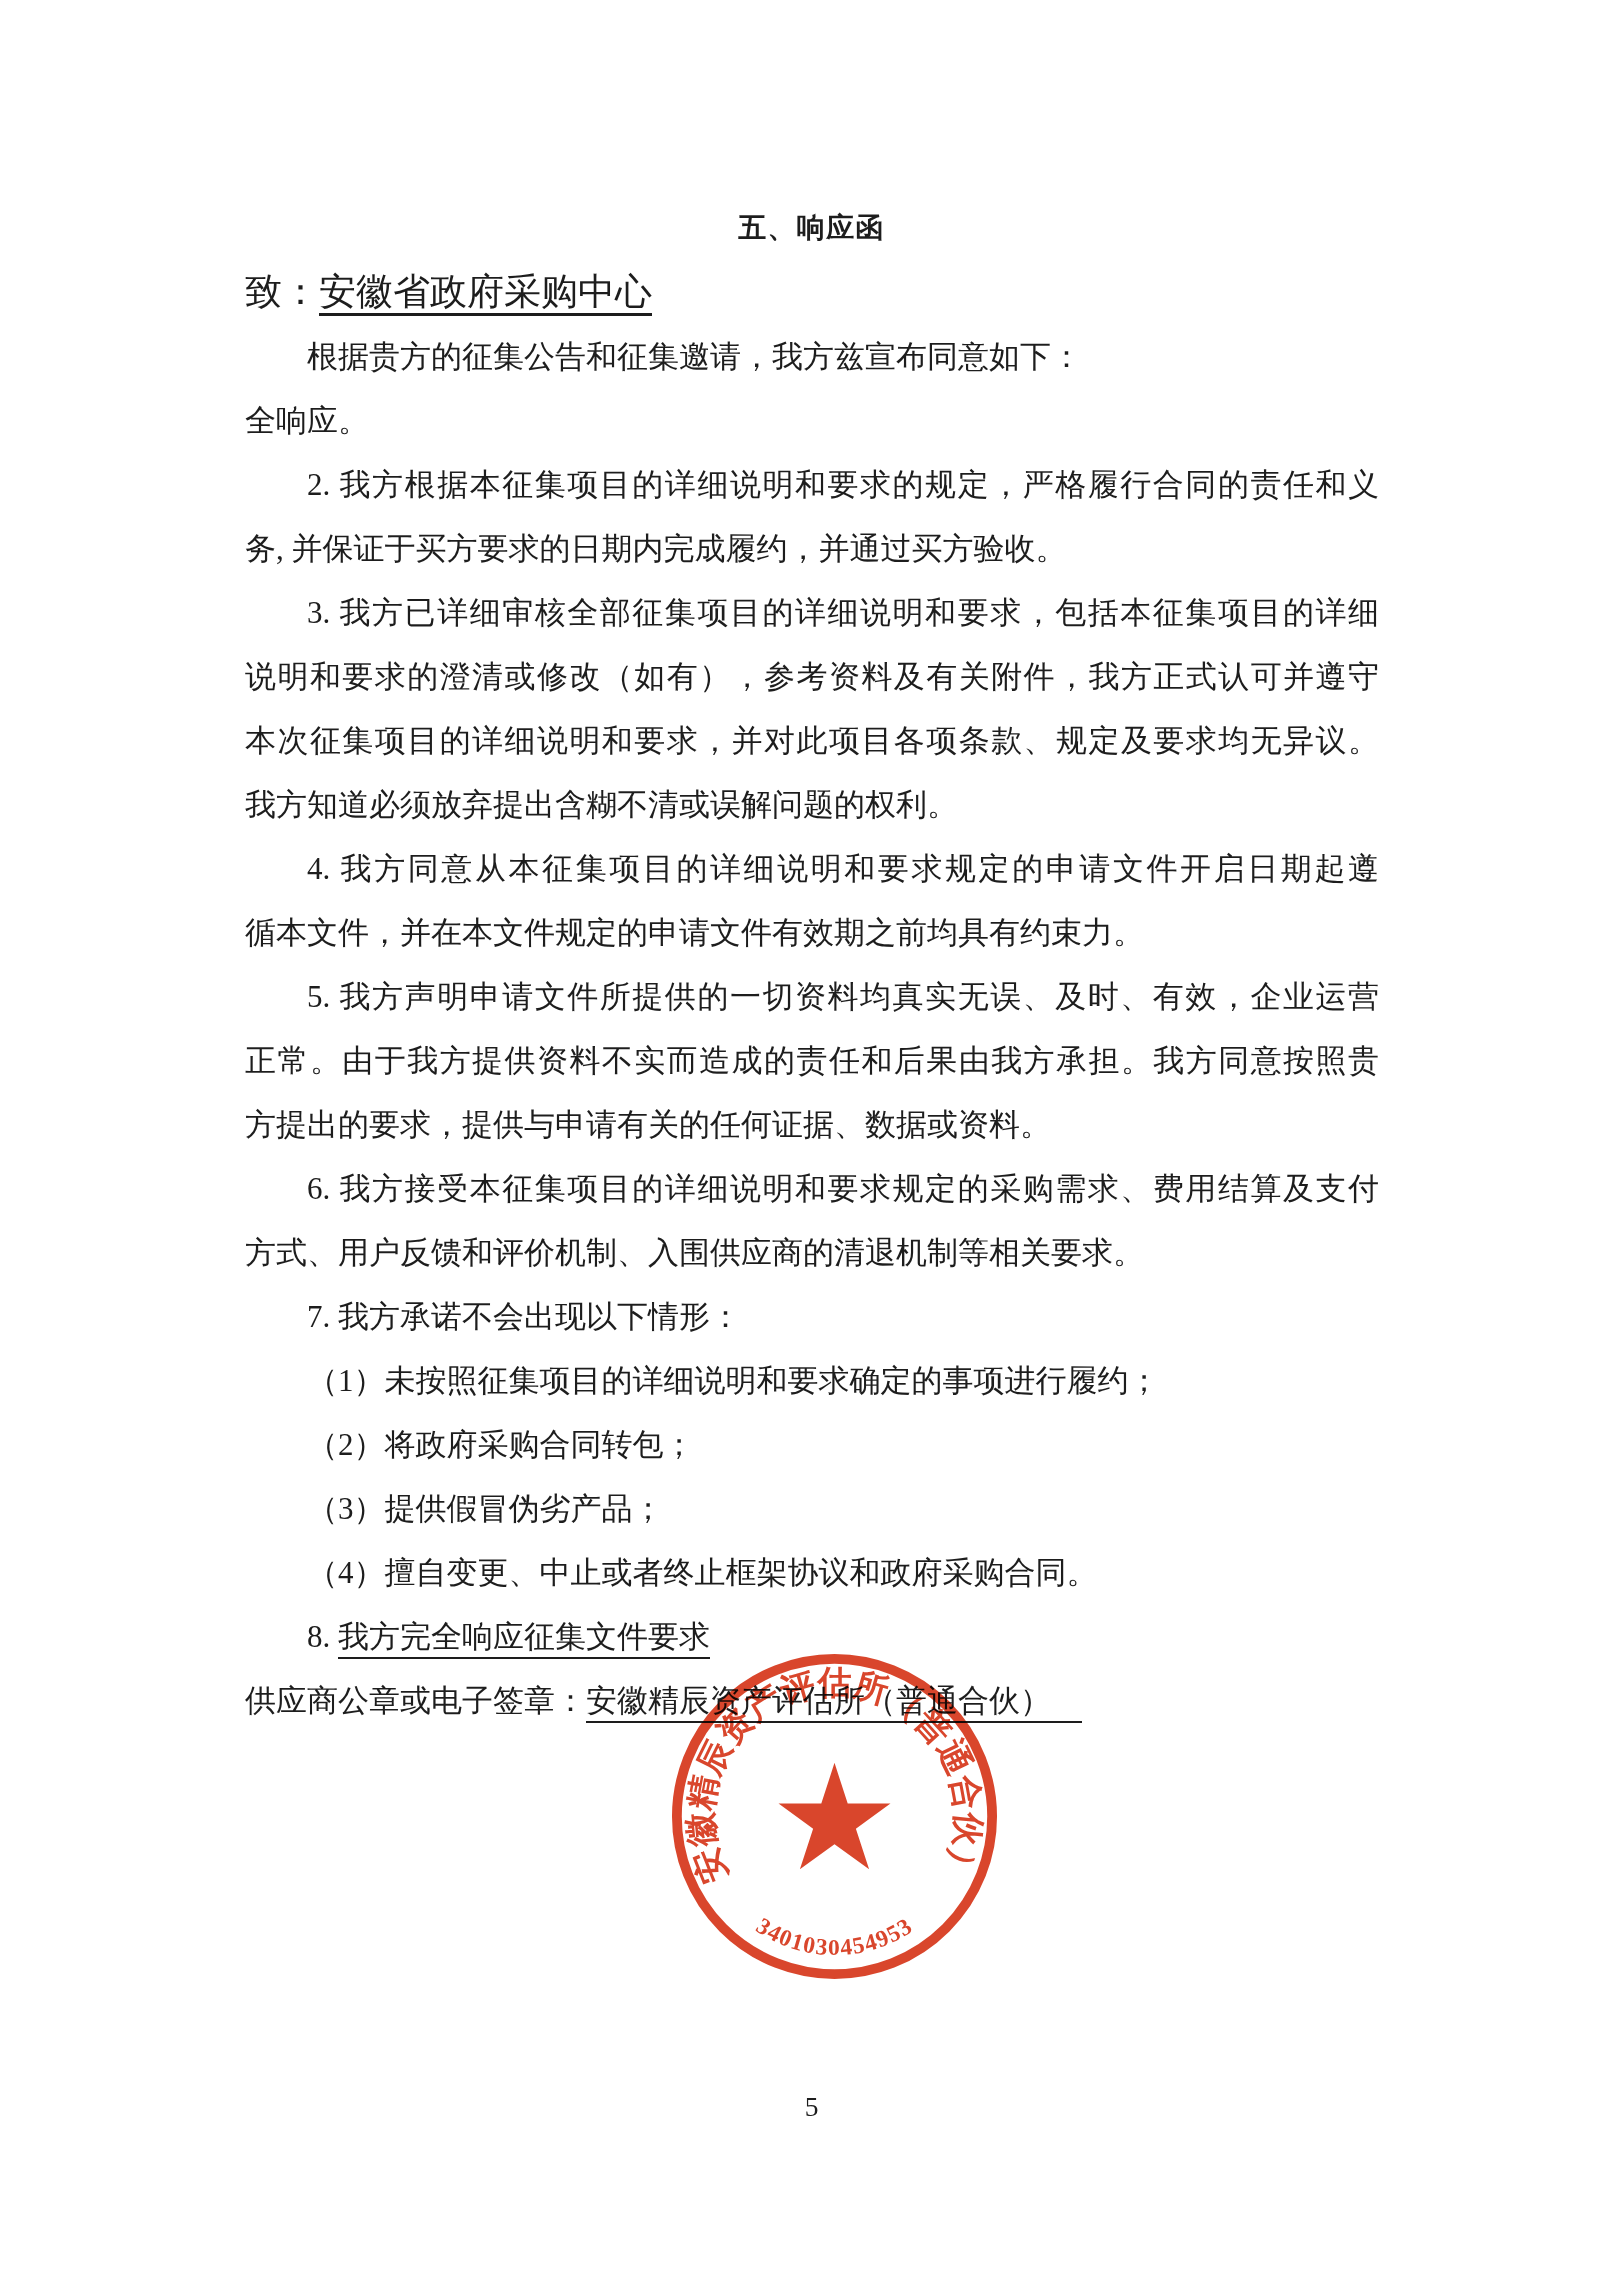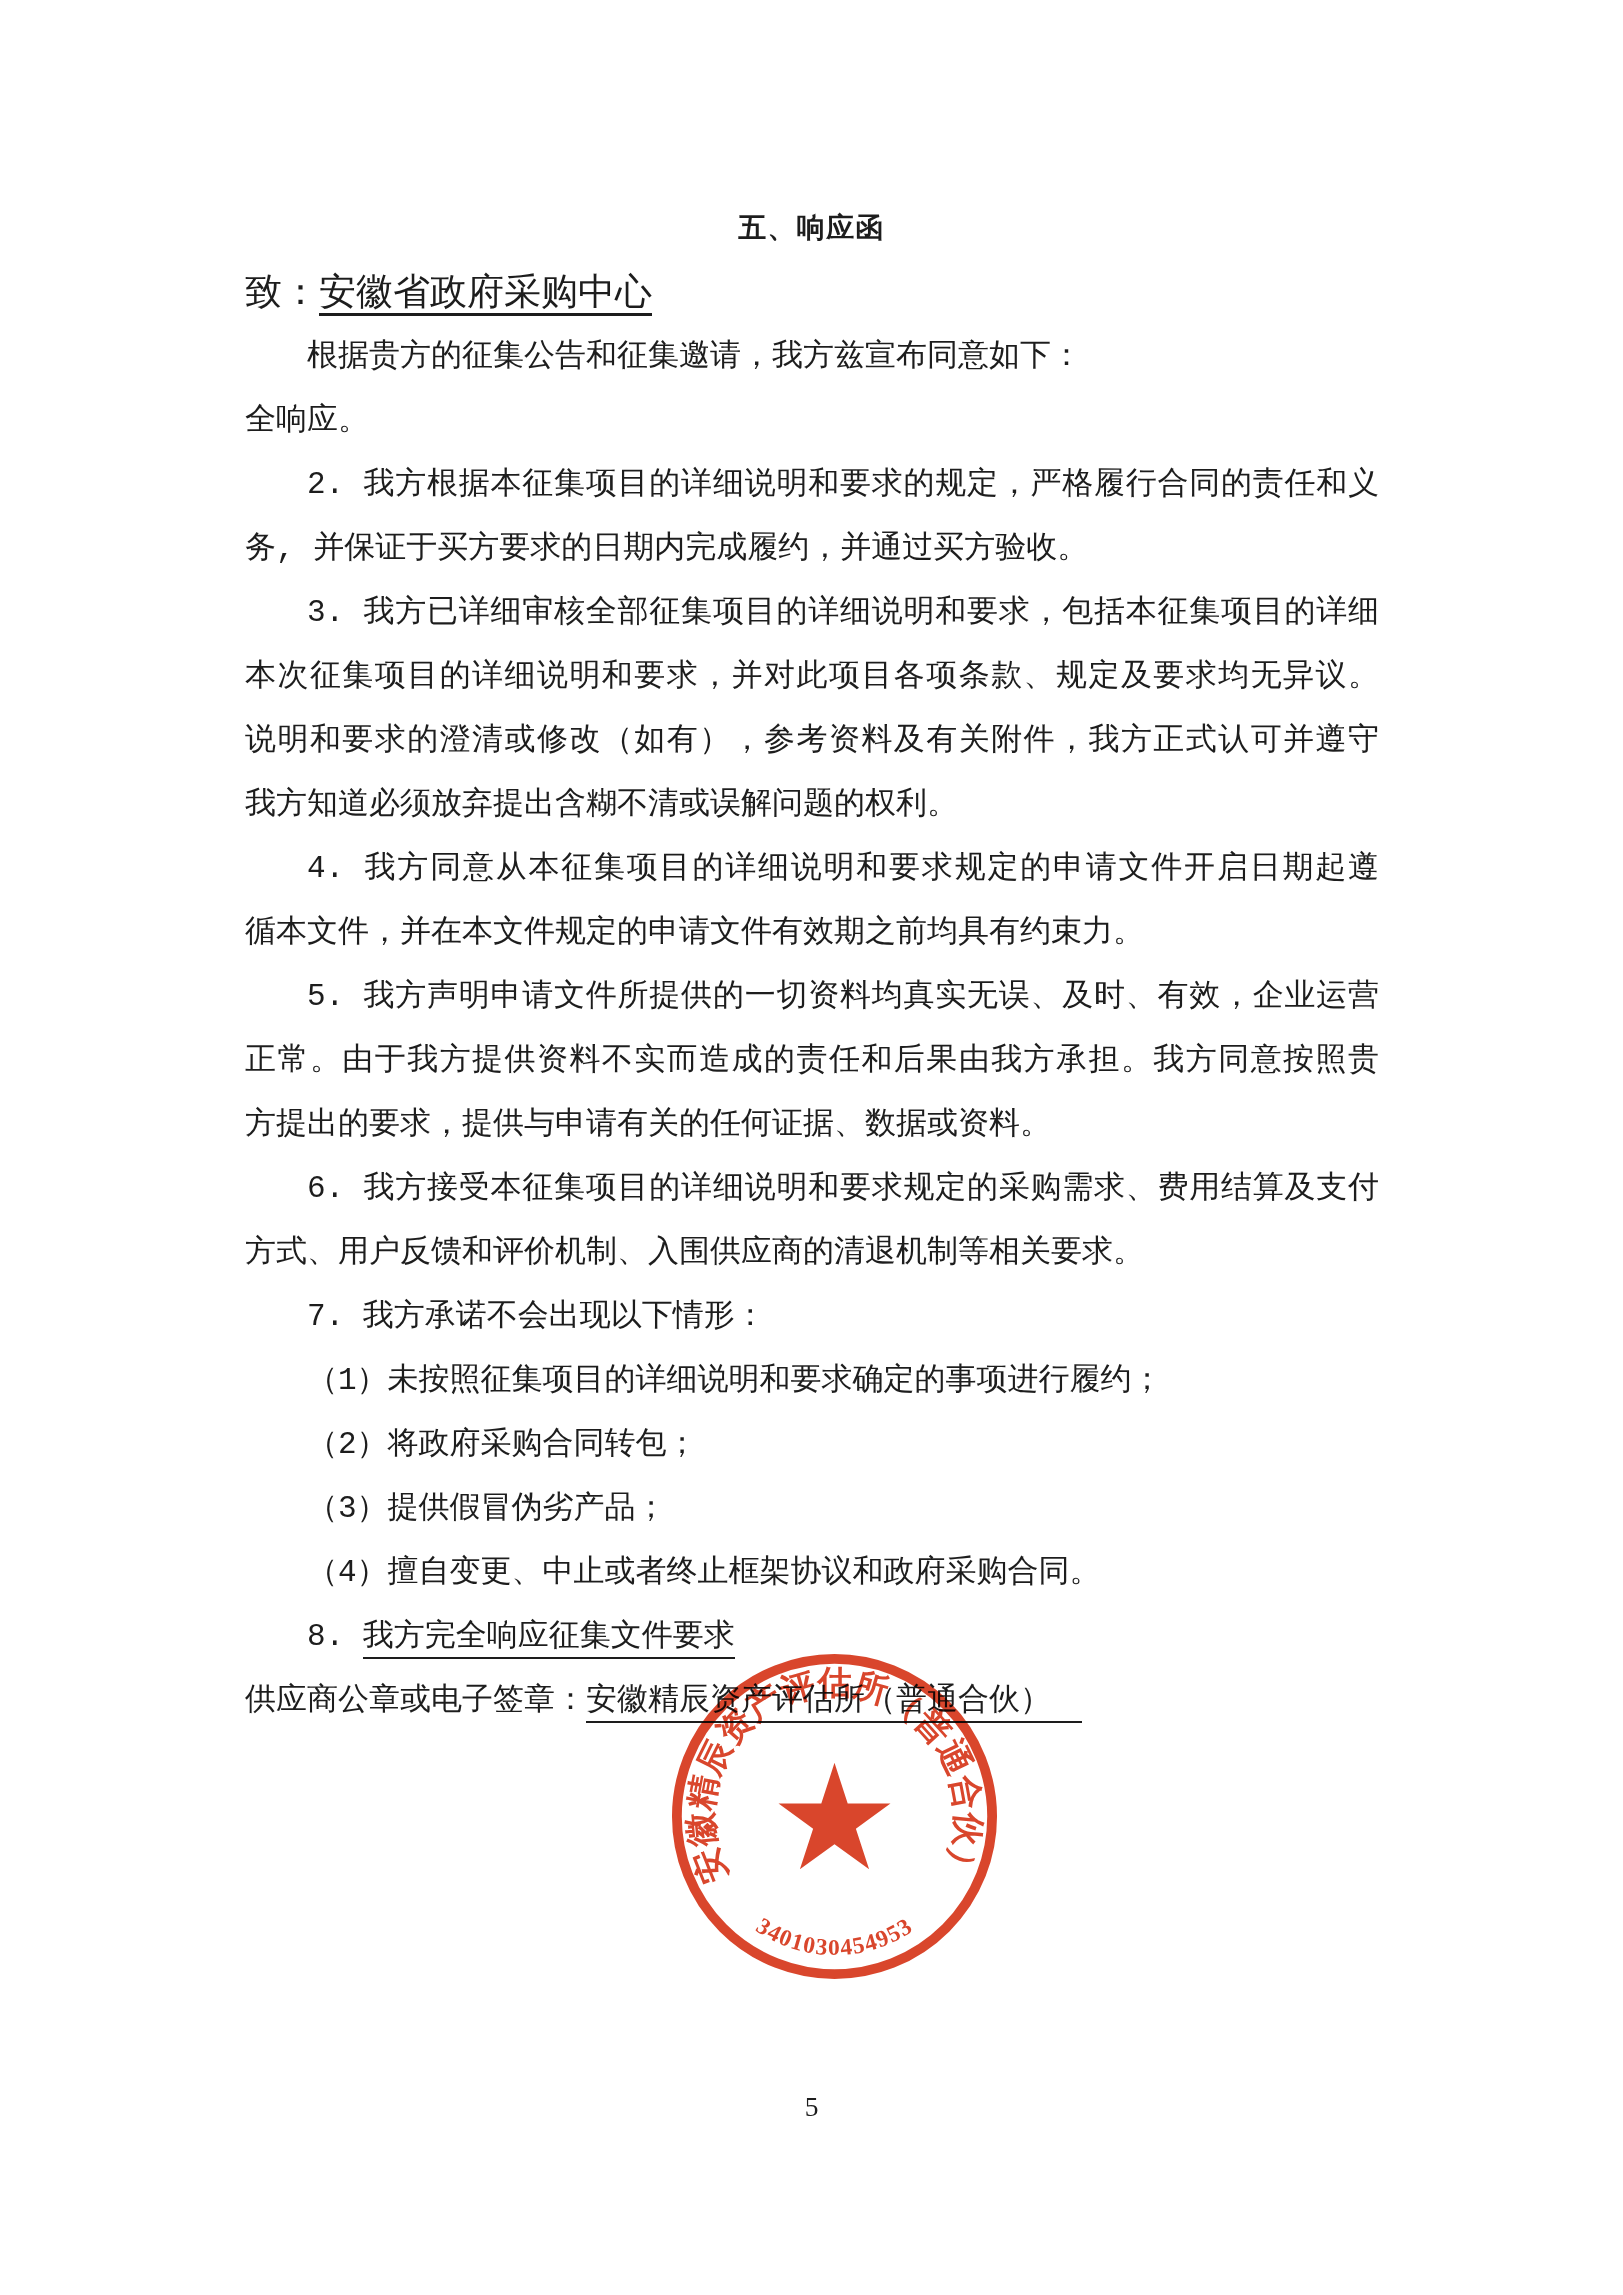--- a/index.html
+++ b/index.html
@@ -28,21 +28,20 @@
     border-bottom:3.3px solid #1d1d1d;
     padding-bottom:1.3px;
   }
   .body-lines {
     position:absolute; top:325px; left:245px; width:1134px;
     font-size:31px;
   }
   .line {
     height:64px; line-height:64px;
     white-space:nowrap;
-    font-family:Liberation Mono, monospace;
   }
   .line.fill {
     white-space:normal;
     text-align:justify;
     text-align-last:justify;
   }
   .line.indent { text-indent:2em; }
   .line .uline {
     border-bottom:2.6px solid #1d1d1d;
     padding-bottom:2.6px;
@@ -81,22 +80,22 @@
   <div class="to-line">
     <span>致：</span><span class="uline-bold">安徽省政府采购中心</span>
   </div>
 
   <div class="body-lines">
       <div class="line indent">根据贵方的征集公告和征集邀请，我方兹宣布同意如下：</div>
       <div class="line">全响应。</div>
       <div class="line indent fill">2. 我方根据本征集项目的详细说明和要求的规定，严格履行合同的责任和义</div>
       <div class="line">务, 并保证于买方要求的日期内完成履约，并通过买方验收。</div>
       <div class="line indent fill">3. 我方已详细审核全部征集项目的详细说明和要求，包括本征集项目的详细</div>
+      <div class="line fill">说明和要求的澄清或修改（如有），参考资料及有关附件，我方正式认可并遵守</div>
       <div class="line fill">本次征集项目的详细说明和要求，并对此项目各项条款、规定及要求均无异议。</div>
-      <div class="line fill">说明和要求的澄清或修改（如有），参考资料及有关附件，我方正式认可并遵守</div>
       <div class="line">我方知道必须放弃提出含糊不清或误解问题的权利。</div>
       <div class="line indent fill">4. 我方同意从本征集项目的详细说明和要求规定的申请文件开启日期起遵</div>
       <div class="line">循本文件，并在本文件规定的申请文件有效期之前均具有约束力。</div>
       <div class="line indent fill">5. 我方声明申请文件所提供的一切资料均真实无误、及时、有效，企业运营</div>
       <div class="line fill">正常。由于我方提供资料不实而造成的责任和后果由我方承担。我方同意按照贵</div>
       <div class="line">方提出的要求，提供与申请有关的任何证据、数据或资料。</div>
       <div class="line indent fill">6. 我方接受本征集项目的详细说明和要求规定的采购需求、费用结算及支付</div>
       <div class="line">方式、用户反馈和评价机制、入围供应商的清退机制等相关要求。</div>
       <div class="line indent">7. 我方承诺不会出现以下情形：</div>
       <div class="line indent">（1）未按照征集项目的详细说明和要求确定的事项进行履约；</div>

